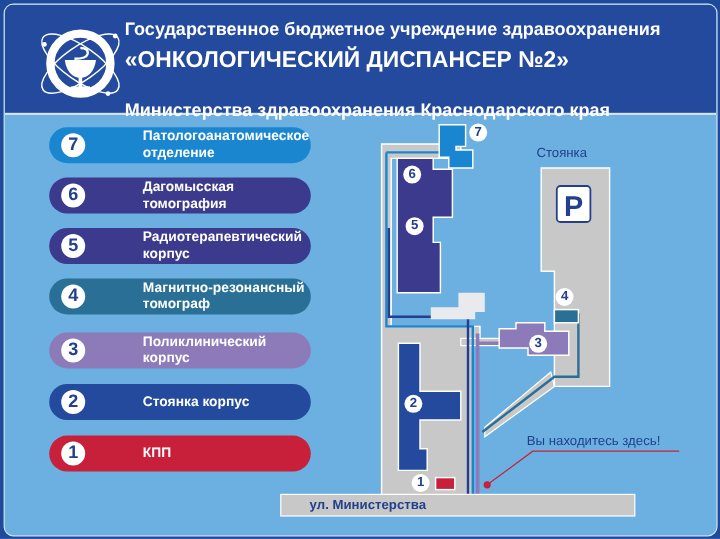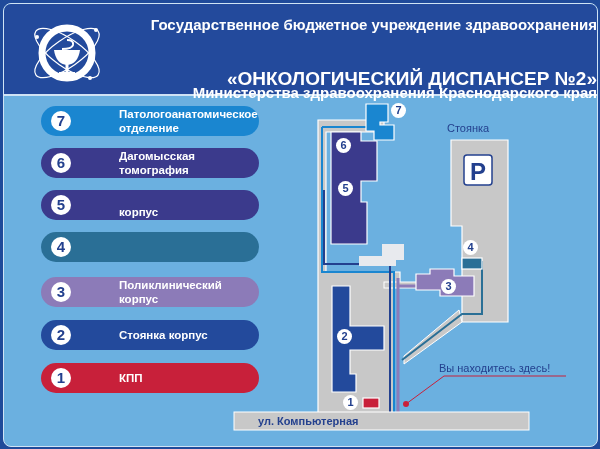--- a/index.html
+++ b/index.html
@@ -1,22 +1,22 @@
 <!DOCTYPE html>
 <html><head>
 <meta charset="utf-8">
 <style>
   html, body { margin:0; padding:0; }
   body { width:600px; height:449px; overflow:hidden; background:#1f4a9a; font-family:"Liberation Sans", sans-serif; }
   .frame { position:absolute; left:3px; top:3px; width:593px; height:442px; border:1px solid #cfe3f5; border-radius:8px; overflow:hidden; background:#6bb0e0; }
   .header { position:absolute; left:0; top:0; width:593px; height:90px; background:#234a9c; border-bottom:2px solid #cfe3f5; }
   .logo { position:absolute; left:22px; top:8px; width:82px; height:82px; }
-  .h-line { position:absolute; left:100px; width:493px; text-align:right; color:#fff; font-weight:bold; }
+  .h-line { position:absolute; left:100px; width:493px; text-align:left; color:#fff; font-weight:bold; }
   .h1 { top:12px; font-size:15px; }
-  .h2 { top:36px; font-size:19px;margin-top:28px; }
+  .h2 { top:36px; font-size:19px; }
   .h3 { top:80px; font-size:15px; }
   .legend-item { position:absolute; left:37px; width:218px; height:30px; border-radius:15px; color:#fff; font-weight:bold; font-size:11.5px; }
   .legend-item .num { position:absolute; left:10px; top:5px; width:20px; height:20px; border-radius:50%; background:#fff; color:#23408e; text-align:center; line-height:20px; font-size:15px; font-weight:bold; }
   .legend-item .lbl { position:absolute; left:78px; top:50%; transform:translateY(-50%); line-height:14px; }
   .map-num { position:absolute; width:15px; height:15px; border-radius:50%; background:#fff; color:#23408e; font-weight:bold; font-size:11px; text-align:center; line-height:15px; }
   .abs { position:absolute; }
 </style>
 </head>
 <body>
 
@@ -43,24 +43,25 @@
   <div class="legend-item" style="top:102px;background:#1a86d0">
     <span class="num">7</span>
     <span class="lbl"><span>Патологоанатомическое</span><br><span>отделение</span></span>
   </div>
   <div class="legend-item" style="top:144px;background:#3b3a8c">
     <span class="num">6</span>
     <span class="lbl"><span>Дагомысская</span><br><span>томография</span></span>
   </div>
   <div class="legend-item" style="top:186px;background:#3b3a8c">
     <span class="num">5</span>
-    <span class="lbl"><br><span>корпус</span></span>
+    <span class="lbl"><span>Радиотерапевтический</span><br><span>корпус</span></span>
   </div>
   <div class="legend-item" style="top:228px;background:#2a6f96">
     <span class="num">4</span>
+    <span class="lbl"><span>Магнитно-резонансный</span><br><span>томограф</span></span>
   </div>
   <div class="legend-item" style="top:273px;background:#8c7bb8">
     <span class="num">3</span>
     <span class="lbl">Поликлинический корпус</span>
   </div>
   <div class="legend-item" style="top:316px;background:#234a9c">
     <span class="num">2</span>
     <span class="lbl">Стоянка корпус</span>
   </div>
   <div class="legend-item" style="top:359px;background:#c8203a">
@@ -109,14 +110,14 @@
   <div class="map-num" style="left:387px;top:99px">7</div>
   <div class="map-num" style="left:332px;top:134px">6</div>
   <div class="map-num" style="left:334px;top:177px">5</div>
   <div class="map-num" style="left:459px;top:236px">4</div>
   <div class="map-num" style="left:437px;top:275px">3</div>
   <div class="map-num" style="left:333px;top:325px">2</div>
   <div class="map-num" style="left:339px;top:391px">1</div>
 
   <div class="abs" style="left:443px;top:118px;color:#23408e;font-weight:normal;font-size:11px">Стоянка</div>
   <div class="abs" style="left:435px;top:358px;color:#23408e;font-weight:normal;font-size:11px">Вы находитесь здесь!</div>
-  <div class="abs" style="left:254px;top:411px;color:#23408e;font-weight:bold;font-size:11px">ул. Компьютерная</div>
+  <div class="abs" style="left:254px;top:411px;color:#23408e;font-weight:bold;font-size:11px">ул. Министерства</div>
 </div>
 
 </body></html>

